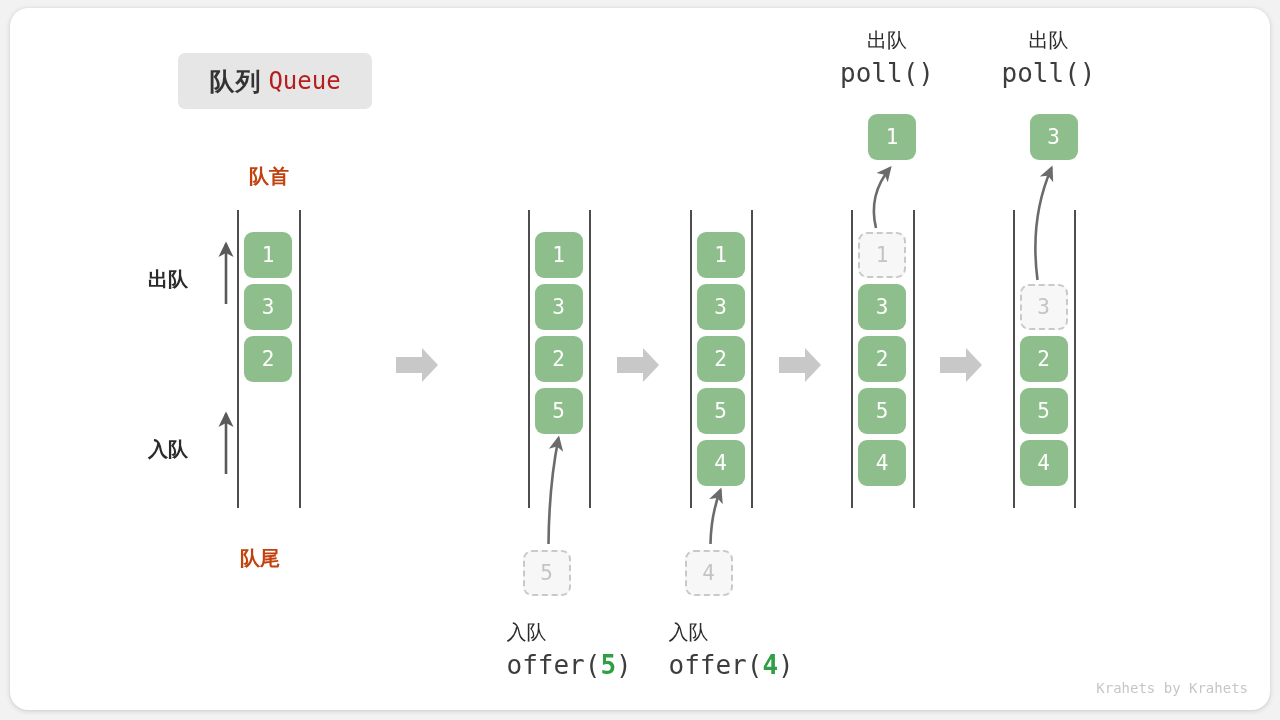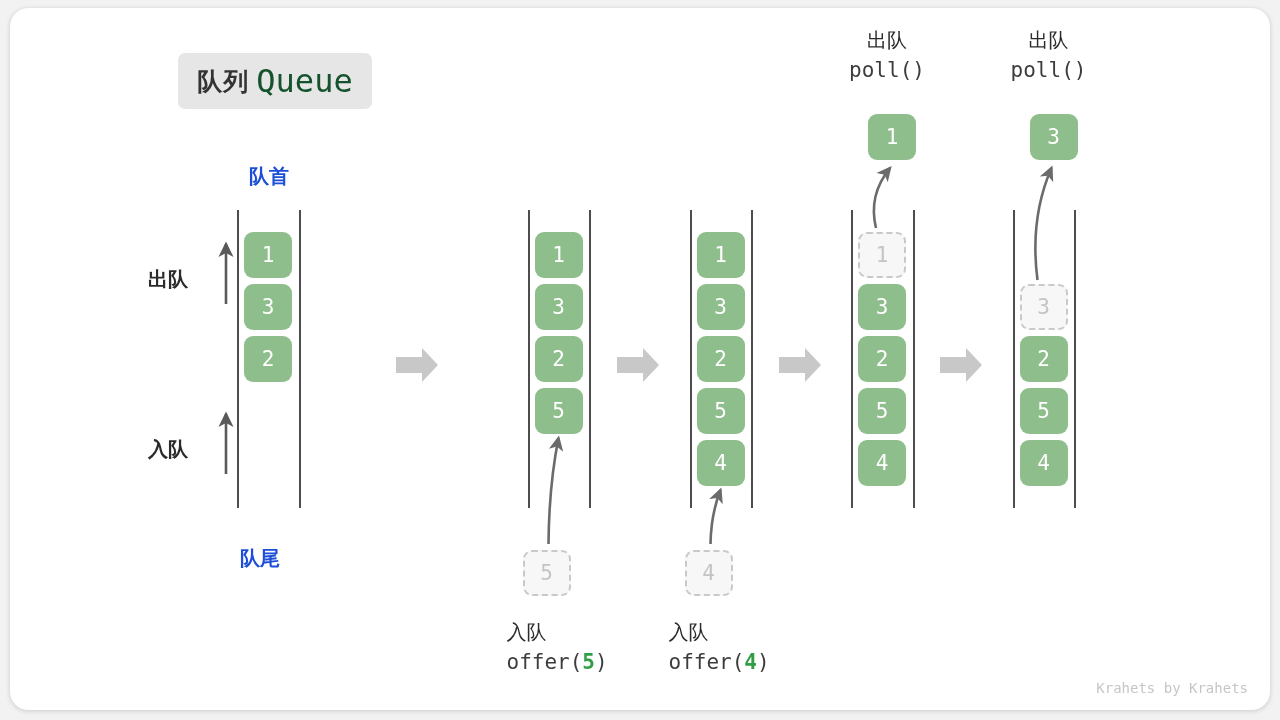--- a/index.html
+++ b/index.html
@@ -48,31 +48,31 @@
     gap: 7px;
   }
   .title-cn {
     font-size: 25px;
     font-weight: bold;
     color: #333333;
     letter-spacing: 1px;
   }
   .title-en {
     font-family: "DejaVu Sans Mono", "Liberation Mono", monospace;
-    font-size: 32px;
-    color: #14532d;
+    font-size: 24px;
+    color: #b91c1c;
   }
 
   
   .abs { position: absolute; }
 
   .head-label, .tail-label {
     font-size: 20px;
     font-weight: bold;
-    color: #1d4ed8;
+    color: #c2410c;
     text-align: center;
     white-space: nowrap;
   }
   .side-label {
     font-size: 20px;
     font-weight: bold;
     color: #2b2b2b;
     white-space: nowrap;
   }
 
@@ -128,21 +128,21 @@
   }
   .op-caption .op-cn {
     display: block;
     font-size: 20px;
     font-weight: normal;
     color: #2b2b2b;
   }
   .op-caption .op-code {
     display: block;
     font-family: "DejaVu Sans Mono", "Liberation Mono", monospace;
-    font-size: 21px;
+    font-size: 26px;
     color: #3d3d3d;
   }
   .op-caption .op-arg {
     color: #2f9e44;
     font-weight: bold;
   }
 
   .op-caption.top {
     text-align: center;
   }

